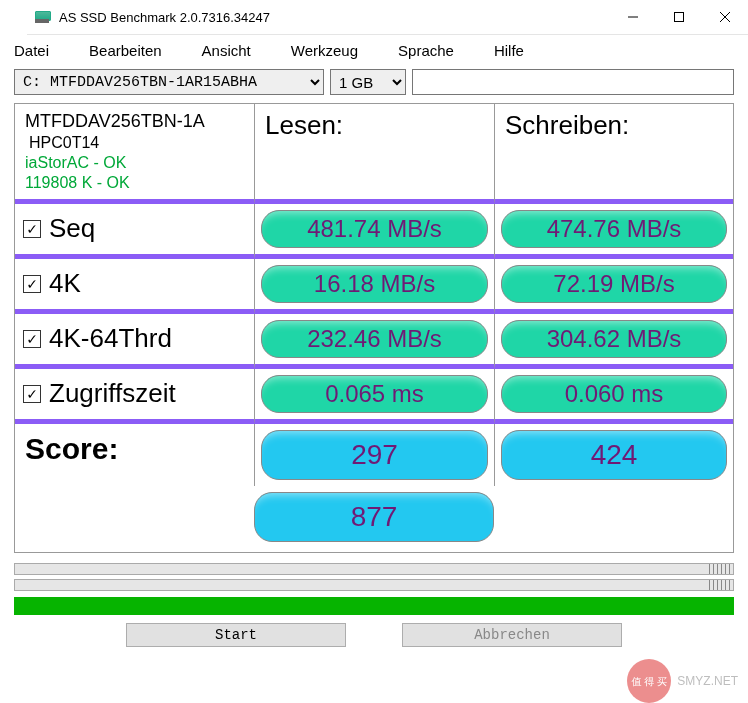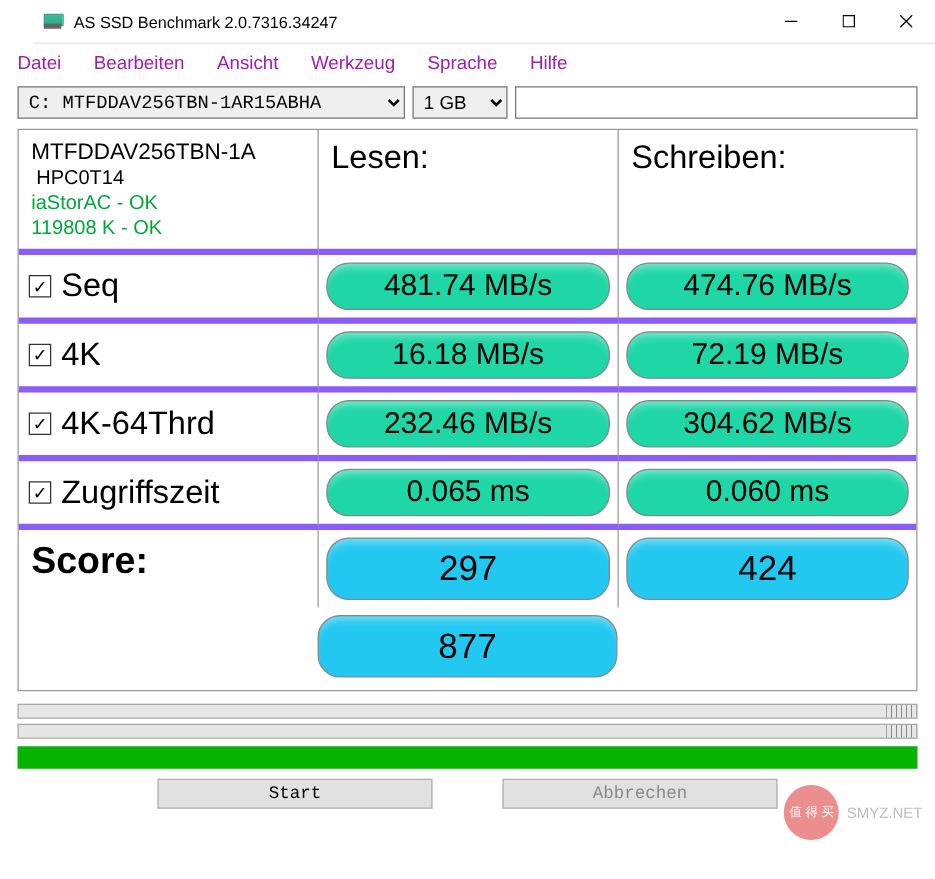--- a/index.html
+++ b/index.html
@@ -4,21 +4,21 @@
 <style>
 * { box-sizing: border-box; margin: 0; padding: 0; }
 body { font-family: "Segoe UI", Tahoma, sans-serif; background: #fff; width: 748px; height: 703px; overflow: hidden; }
 .titlebar { height: 35px; display: flex; align-items: center; border-bottom: 1px solid #e5e5e5; background: #fff; margin-left: 27px; }
 .titlebar .icon { width: 16px; height: 16px; margin: 0 8px; position: relative; }
 .titlebar .icon::before { content: ""; position: absolute; width: 14px; height: 8px; border: 1px solid #2a8; background: linear-gradient(#4db89a,#2a8); top: 2px; left: 0; border-radius: 1px; }
 .titlebar .icon::after { content: ""; position: absolute; width: 14px; height: 4px; background: #666; top: 10px; left: 0; }
 .titlebar .title { font-size: 13px; color: #000; flex: 1; }
 .winbtn { width: 46px; height: 32px; display: flex; align-items: center; justify-content: center; color: #000; font-size: 12px; }
 .winbtn svg { width: 10px; height: 10px; }
-.menubar { height: 30px; display: flex; align-items: center; padding: 0 14px; gap: 26px; font-size: 15px; color: #a21caf; }
+.menubar { height: 30px; display: flex; align-items: center; padding: 0 14px; gap: 40px; font-size: 15px; color: #000000; }
 .menu-item { cursor: default; }
 .controls { display: flex; align-items: center; padding: 4px 14px 8px; gap: 6px; }
 .controls select { font-family: "Courier New", monospace; font-size: 15px; height: 26px; border: 1px solid #767676; background: #efefef; padding: 0 4px; }
 .drive-select { width: 310px; }
 .size-select { width: 76px; font-family: "Segoe UI", Tahoma, sans-serif !important; }
 .filter-input { flex: 1; height: 26px; border: 1px solid #767676; padding: 0 4px; }
 
 .grid { border: 1px solid #999; margin: 0 14px; }
 .row { display: flex; }
 .cell { border-right: 1px solid #999; border-bottom: 5px solid #8b5cf6; }
@@ -28,36 +28,36 @@
 .col3 { width: 238px; }
 
 .info-cell { padding: 6px 10px; font-size: 18px; line-height: 1.25; }
 .info-cell .sub { font-size: 16px; margin-left: 4px; }
 .info-cell .ok { color: #00a838; font-size: 16px; }
 .head-cell { padding: 6px 10px; font-size: 26px; font-weight: 400; }
 
 .label-cell { display: flex; align-items: center; padding: 4px 8px; font-size: 26px; }
 .chk { width: 18px; height: 18px; border: 1px solid #333; margin-right: 8px; display: flex; align-items: center; justify-content: center; font-size: 14px; line-height: 1; }
 .val-cell { padding: 6px; }
-.pill { background: #1fd6a7; border: 1px solid #888; border-radius: 18px; text-align: center; font-size: 24px; padding: 4px 0; color: #000000; box-shadow: inset 0 8px 8px -6px rgba(255,255,255,0.5); }
+.pill { background: #1fd6a7; border: 1px solid #888; border-radius: 18px; text-align: center; font-size: 24px; padding: 4px 0; color: #701a75; box-shadow: inset 0 8px 8px -6px rgba(255,255,255,0.5); }
 .score-label { font-size: 30px; padding: 8px 10px; }
 .score-row .val-cell .pill { background: #23c8f0; font-size: 28px; padding: 8px 0; }
 .score-bottom { border-top: none; display: flex; justify-content: center; padding: 6px 0 10px; }
 .score-bottom .pill { width: 240px; background: #23c8f0; font-size: 28px; padding: 8px 0; }
 
 .progress-area { margin: 10px 14px 6px; }
 .prog { height: 12px; border: 1px solid #aaa; background: #e6e6e6; margin-bottom: 4px; position: relative; }
 .prog::after { content: ""; position: absolute; right: 0; top: 0; bottom: 0; width: 24px; background: repeating-linear-gradient(90deg, #888 0 1px, transparent 1px 4px); }
 .green-bar { height: 18px; background: #06b400; margin: 4px 14px 8px; }
 
 .buttons { display: flex; justify-content: center; gap: 56px; padding: 0 0 10px; }
 .btn { width: 220px; height: 24px; border: 1px solid #adadad; background: #e1e1e1; font-family: "Courier New", monospace; font-size: 14px; text-align: center; line-height: 22px; }
 .btn.disabled { color: #888; }
 
-.watermark { position: absolute; right: 10px; bottom: 31px; display: flex; align-items: center; gap: 6px; opacity: 0.55; }
+.watermark { position: absolute; right: 10px; bottom: 0; display: flex; align-items: center; gap: 6px; opacity: 0.55; }
 .wm-circle { width: 44px; height: 44px; border-radius: 50%; background: #d33; color: #fff; display: flex; align-items: center; justify-content: center; font-size: 10px; text-align: center; line-height: 1.1; }
 .wm-text { font-size: 12px; color: #888; }
 </style>
 </head>
 <body>
 
 <div class="titlebar">
   <div class="icon"></div>
   <div class="title">AS SSD Benchmark 2.0.7316.34247</div>
   <div class="winbtn">

